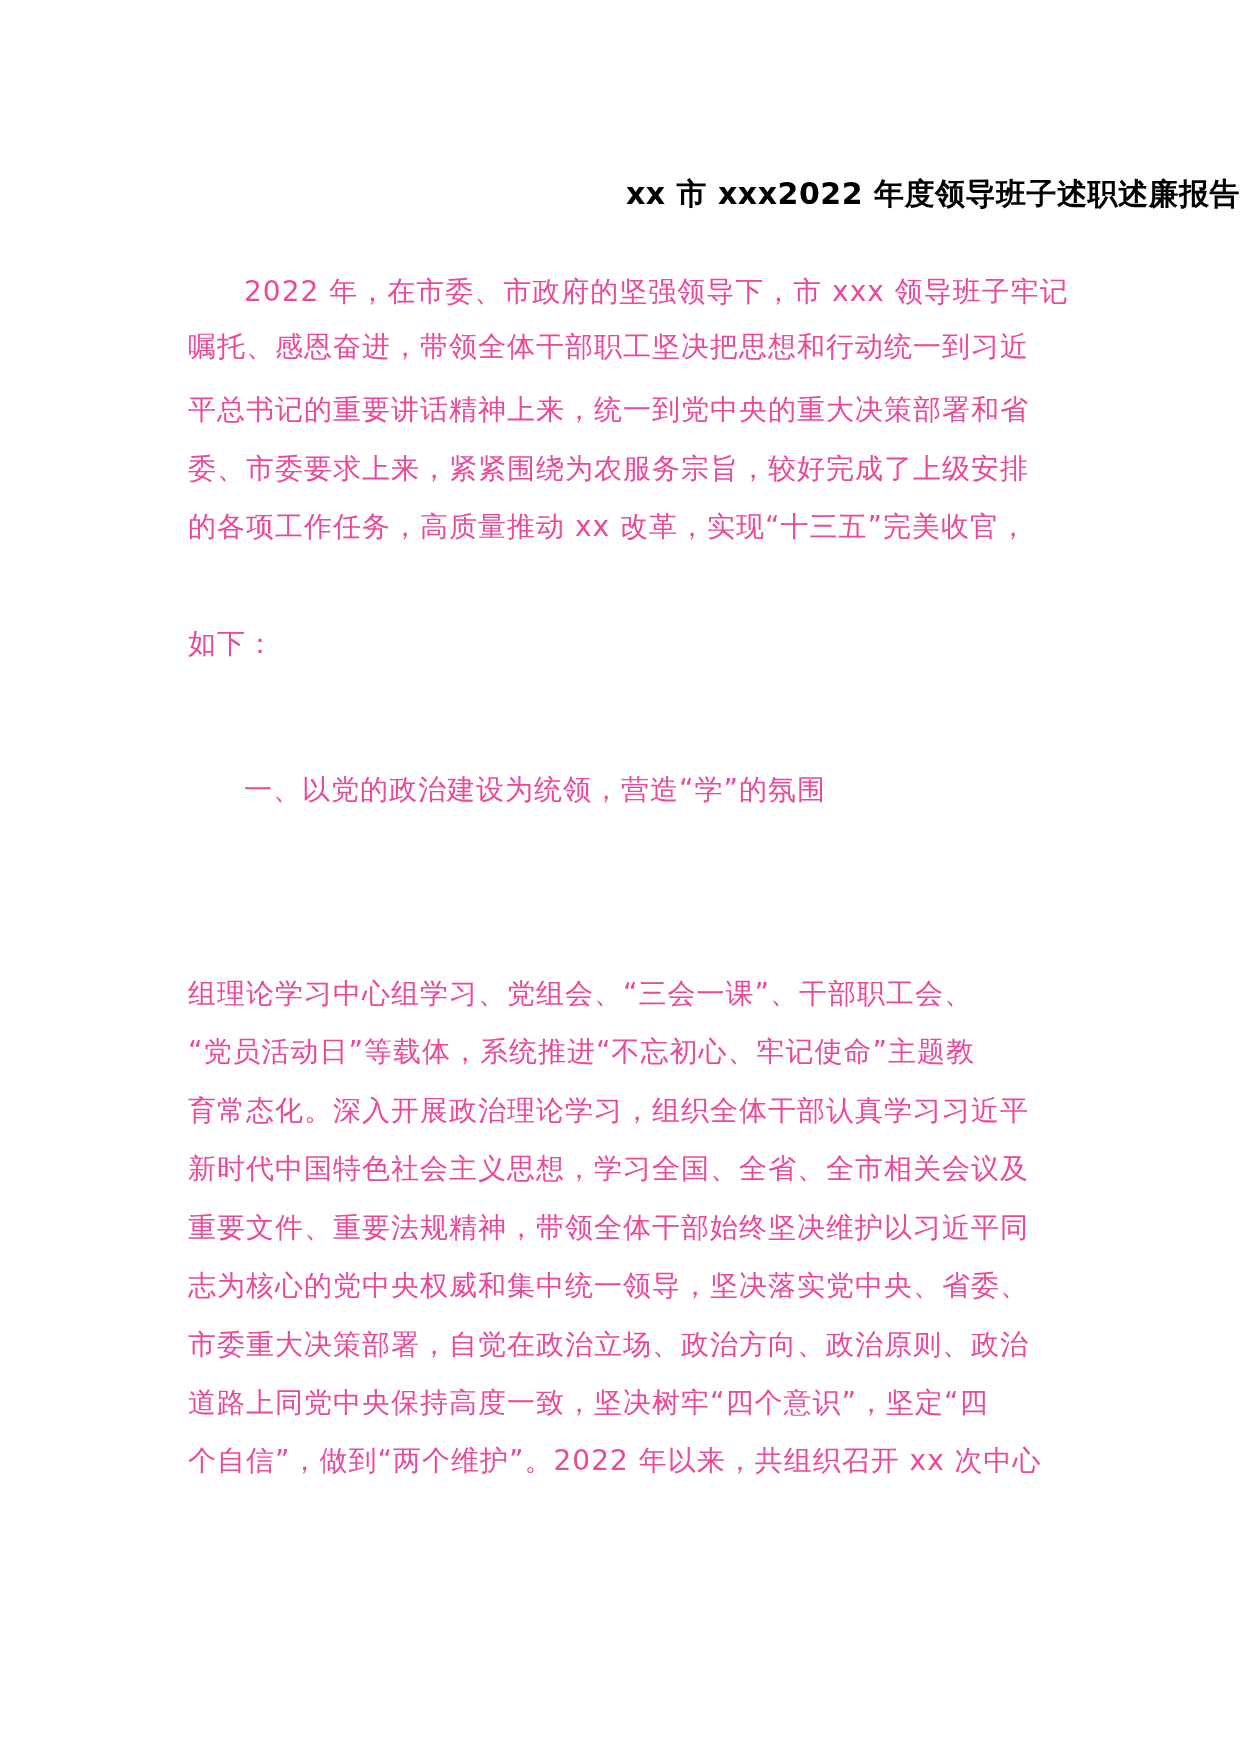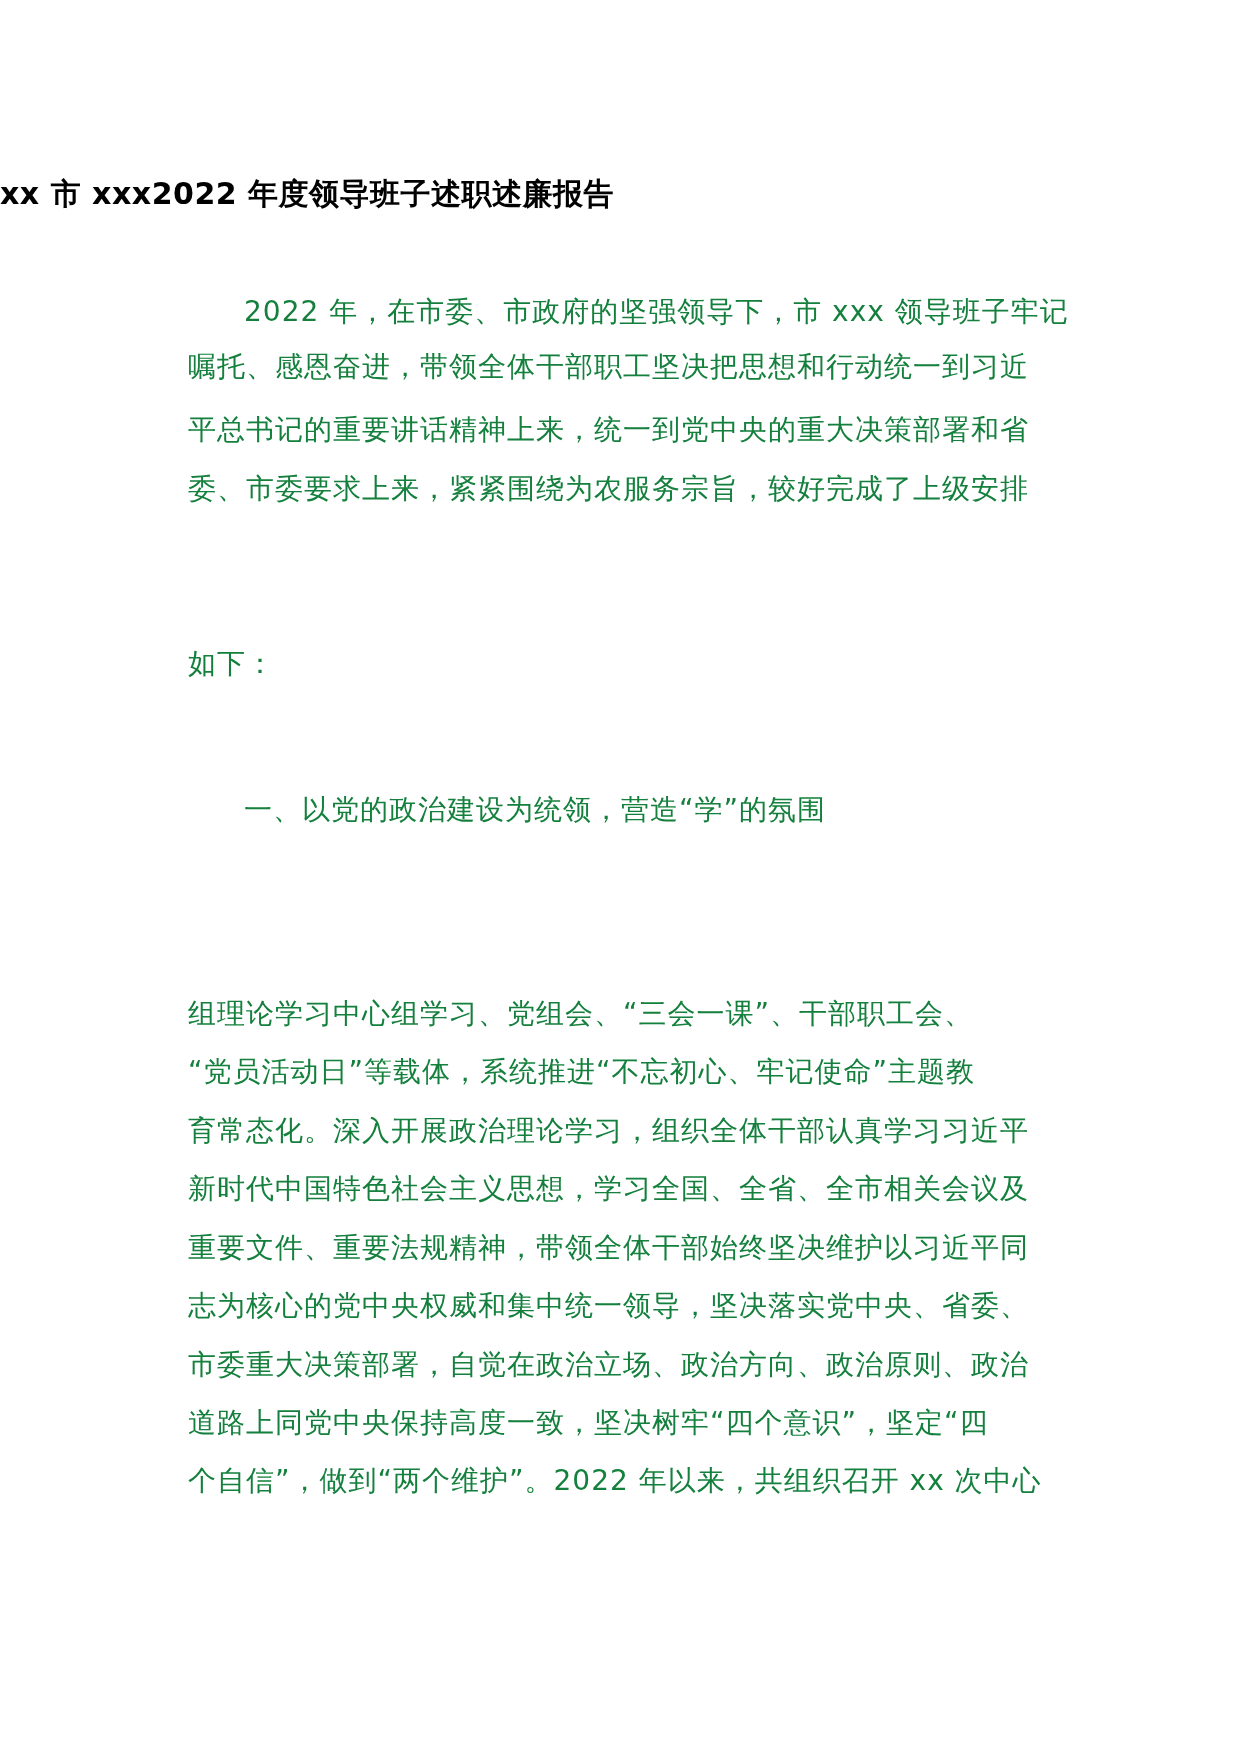--- a/index.html
+++ b/index.html
@@ -1,34 +1,35 @@
 <!DOCTYPE html>
 <html><head>
 <meta charset="utf-8">
 <style>
   html, body { margin: 0; padding: 0; background: #ffffff; }
   body { width: 1240px; height: 1754px; position: relative; overflow: hidden;
          font-family: "DejaVu Sans", "Liberation Sans", sans-serif; color: #111111; }
   .page { position: absolute; left: 0; top: 0; width: 1240px; height: 1754px; background: #ffffff; }
-  .title { position: absolute; top: 174px; left: 0; width: 1240px; text-align: left;
+  .title { position: absolute; top: 174px; left: 0; width: 1240px; text-align: right;
            font-size: 30px; font-weight: bold; letter-spacing: 0.5px; color: #000; }
   .line { position: absolute; left: 188px; width: 870px; font-size: 28px; line-height: 40px;
-          white-space: nowrap; color: #15803d; letter-spacing: 1px; margin-top: 20px; }
+          white-space: nowrap; color: #ec4899; letter-spacing: 1px; }
   .indent { left: 244px; }
 </style>
 </head>
 <body>
 
 <div class="page">
   <div class="title">xx 市 xxx2022 年度领导班子述职述廉报告</div>
 
   <div class="line indent" style="top:272px">2022 年，在市委、市政府的坚强领导下，市 xxx 领导班子牢记</div>
   <div class="line" style="top:327px">嘱托、感恩奋进，带领全体干部职工坚决把思想和行动统一到习近</div>
   <div class="line" style="top:390px">平总书记的重要讲话精神上来，统一到党中央的重大决策部署和省</div>
   <div class="line" style="top:449px">委、市委要求上来，紧紧围绕为农服务宗旨，较好完成了上级安排</div>
+  <div class="line" style="top:507px">的各项工作任务，高质量推动 xx 改革，实现“十三五”完美收官，</div>
   <div class="line" style="top:624px">如下：</div>
 
   <div class="line indent" style="top:770px">一、以党的政治建设为统领，营造“学”的氛围</div>
 
   <div class="line" style="top:974px">组理论学习中心组学习、党组会、“三会一课”、干部职工会、</div>
   <div class="line" style="top:1032px">“党员活动日”等载体，系统推进“不忘初心、牢记使命”主题教</div>
   <div class="line" style="top:1091px">育常态化。深入开展政治理论学习，组织全体干部认真学习习近平</div>
   <div class="line" style="top:1208px">重要文件、重要法规精神，带领全体干部始终坚决维护以习近平同</div>
   <div class="line" style="top:1149px">新时代中国特色社会主义思想，学习全国、全省、全市相关会议及</div>
   <div class="line" style="top:1266px">志为核心的党中央权威和集中统一领导，坚决落实党中央、省委、</div>

